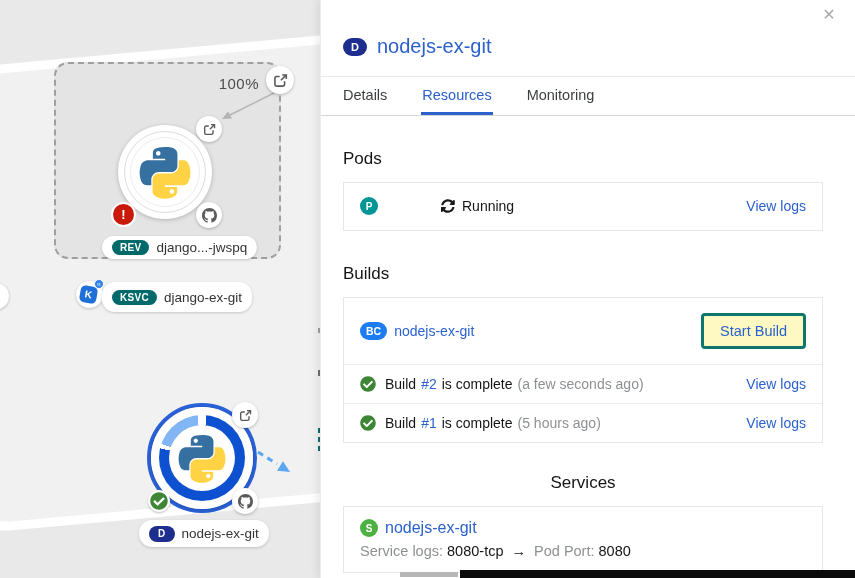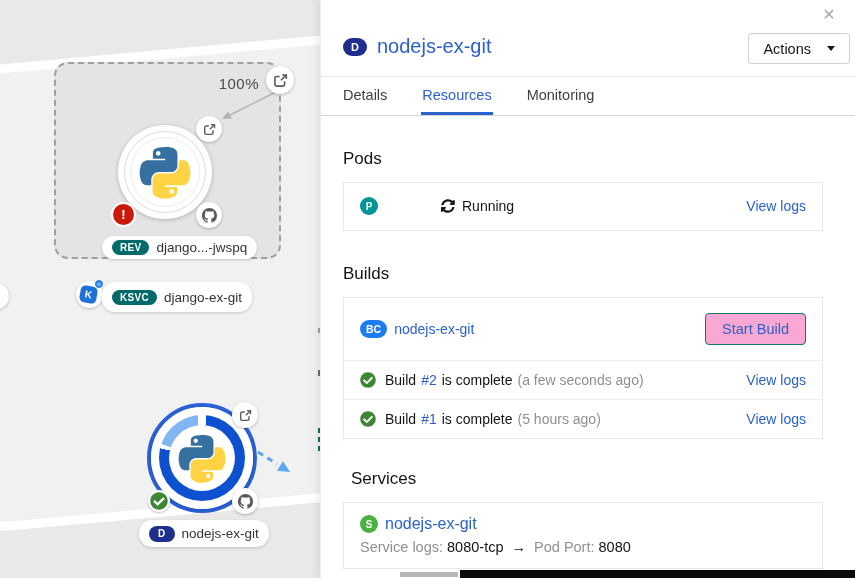--- a/index.html
+++ b/index.html
@@ -83,34 +83,34 @@
   .caret { width:0; height:0; border-left:4.5px solid transparent; border-right:4.5px solid transparent; border-top:5.5px solid #151515; }
 
   .tabs { display:flex; gap:33px; padding:0 0 0 21px; border-bottom:1px solid #d6d6d6; height:39px; }
   .tab { font-size:14.5px; color:#3c3f42; display:flex; align-items:center; cursor:pointer; border-bottom:3px solid transparent; padding:0 1px; }
   .tab.active { color:#2b61cc; border-bottom-color:#2b61cc; }
 
   .panel-body { padding:0 32px 0 22px; }
   .sec-h { font-size:17px; font-weight:400; color:#151515; }
   .h-pods { margin:33px 0 13px; }
   .h-builds { margin:33px 0 13px; }
-  .h-services { margin:30px 8px 13px; }
+  .h-services { margin:30px 8px 13px;text-align:center; }
   .card { border:1px solid #e7e7e7; background:#fff; }
   .row { display:flex; align-items:center; padding:11px 16px; font-size:14px; }
   .row + .row { border-top:1px solid #ededed; }
   a.lnk { color:#2b61cc; text-decoration:none; cursor:pointer; }
   .gray { color:#8d9093; }
 
   .pod-row { align-items:flex-start; padding:13px 16px 15px; }
   .pod-name { width:160px; margin-left:7px; line-height:1.5; overflow-wrap:break-word; }
   .pod-status { display:flex; align-items:center; gap:7px; margin-left:63px; margin-top:2px; }
   .ml-auto { margin-left:auto; }
 
   .bc-row { padding:15px 16px; }
-  .btn-secondary { margin-left:auto; background:#f9a8d4; border:1px solid #0f766e; color:#2b61cc; font-size:14.5px;
+  .btn-secondary { margin-left:auto; background:#fef9c3; border:3px solid #0f766e; color:#2b61cc; font-size:14.5px;
     padding:7px 16px; border-radius:4px; cursor:pointer; font-family:inherit; }
   .build-line { display:flex; align-items:center; gap:5px; }
   .svc-row { display:block; padding:12px 16px 13px; }
   .svc-line1 { display:flex; align-items:center; }
   .svc-line2 { margin-top:6px; font-size:14.5px; }
   .svc-arrow { font-weight:bold; margin:0 4px; }
 
   .bottom-black { position:absolute; left:460px; top:570px; width:395px; height:8px; background:#0b0b0b; }
   .bottom-gray { position:absolute; left:400px; top:572px; width:58px; height:5px; background:#b7b7b7; }
 </style>
@@ -231,24 +231,20 @@
   <div class="frag" style="left:318px;top:446px;width:3px;height:5px;background:#0f6b6b;"></div>
 </div>
 
 <aside class="panel">
   <div class="panel-header">
     <button class="close-btn">✕</button>
     <div class="title-row">
       <span class="res-badge badge-d">D</span>
       <a class="panel-title lnk">nodejs-ex-git</a>
     </div>
-    <button class="actions-btn">
-      <span>Actions</span>
-      <span class="caret"></span>
-    </button>
   </div>
 
   <div class="tabs">
     <div class="tab">Details</div>
     <div class="tab active">Resources</div>
     <div class="tab">Monitoring</div>
   </div>
 
   <div class="panel-body">
 

